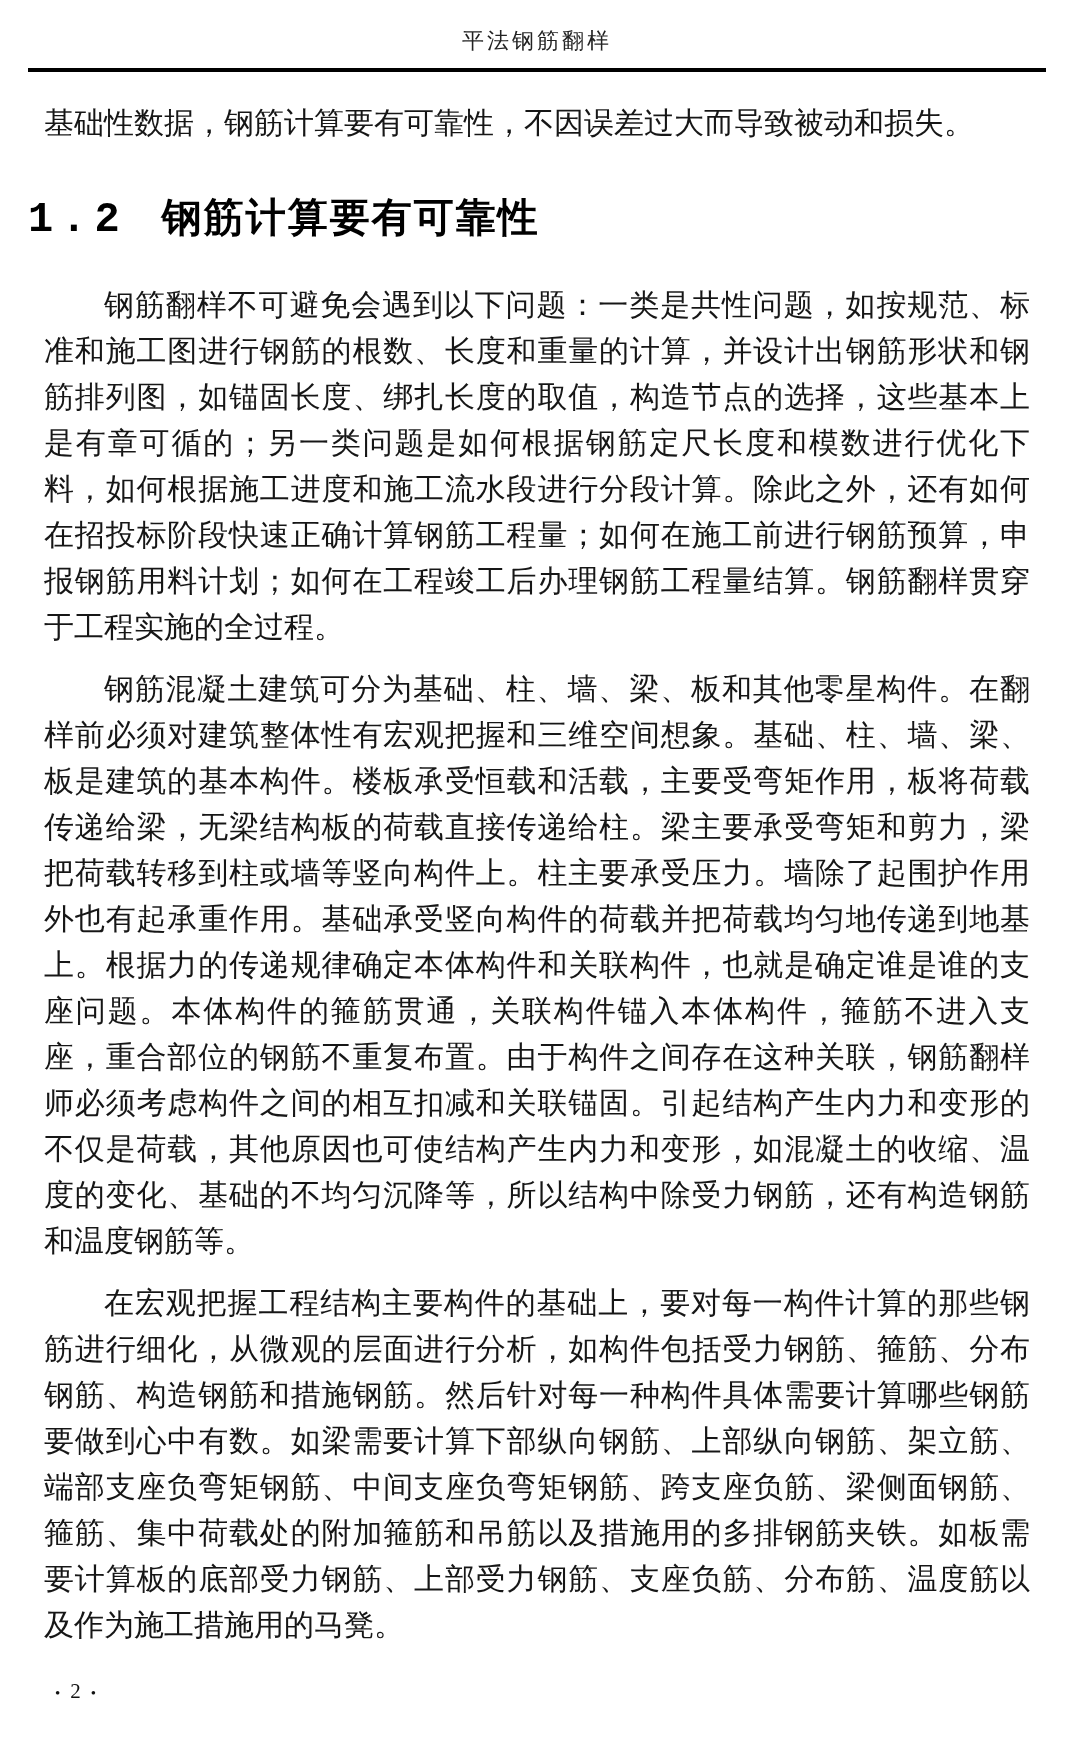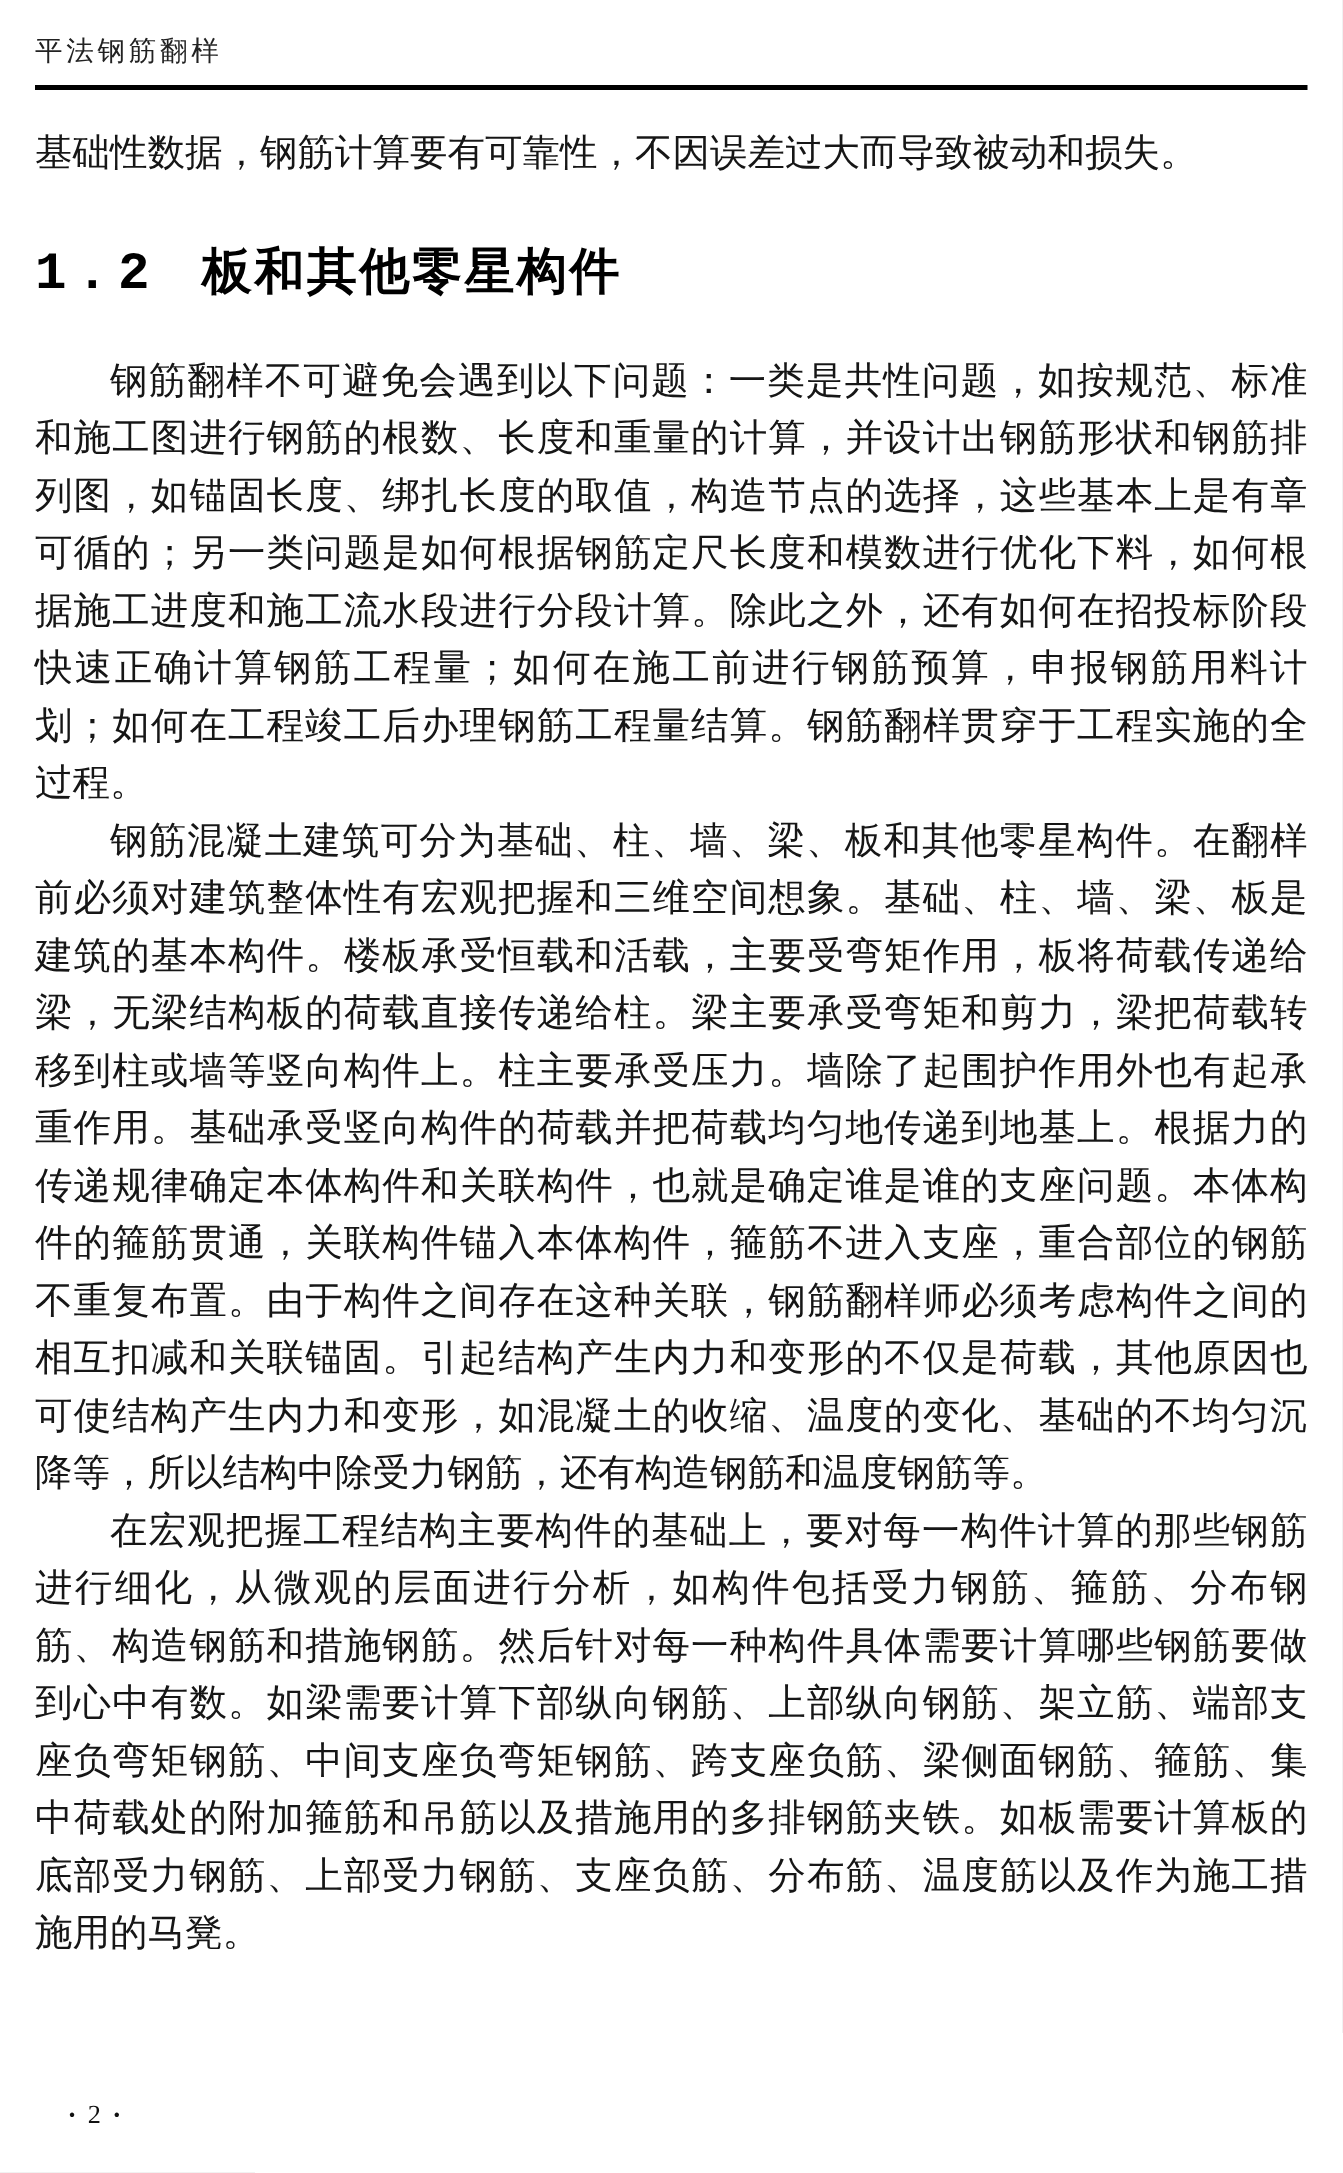--- a/index.html
+++ b/index.html
@@ -13,40 +13,41 @@
     height: 1738px;
     margin: 0 auto;
     background: #ffffff;
     box-sizing: border-box;
     padding: 22px 28px 0 28px;
     font-family: "Liberation Serif", "DejaVu Serif", serif;
     color: #161616;
     overflow: hidden;
   }
   .running-header {
+    text-align: center;
     font-family: Liberation Sans, sans-serif;
     font-size: 22px;
     letter-spacing: 3px;
     color: #222222;
     padding-top: 4px;
   }
   .header-rule {
     border: none;
     border-top: 4px solid #000000;
     margin: 12px 0 0 0;
   }
   .body-text {
     margin-top: 28px;
     font-size: 30px;
     line-height: 46px;
     text-align: justify;
     text-justify: inter-ideograph;
   }
   .body-text p.para {
-    margin: 0;
+    margin: 16px;
     text-indent: 2em;
   }
   .body-text p.para.no-indent {
     text-indent: 0;
   }
   .section-heading {
     margin: 48px 0 38px 0;
     font-weight: bold;
     color: #000000;
     white-space: nowrap;
@@ -86,21 +87,21 @@
 
   <hr class="header-rule">
 
   <div class="body-text">
 
     <div id="paras-top">
         <p class="para no-indent">基础性数据，钢筋计算要有可靠性，不因误差过大而导致被动和损失。</p>
       </div>
 
     <div class="section-heading">
-      <span class="section-number">1.2</span><span class="section-title">板和其他零星构件</span>
+      <span class="section-number">1.2</span><span class="section-title">钢筋计算要有可靠性</span>
     </div>
 
     <div id="paras-main">
         <p class="para">钢筋翻样不可避免会遇到以下问题：一类是共性问题，如按规范、标准和施工图进行钢筋的根数、长度和重量的计算，并设计出钢筋形状和钢筋排列图，如锚固长度、绑扎长度的取值，构造节点的选择，这些基本上是有章可循的；另一类问题是如何根据钢筋定尺长度和模数进行优化下料，如何根据施工进度和施工流水段进行分段计算。除此之外，还有如何在招投标阶段快速正确计算钢筋工程量；如何在施工前进行钢筋预算，申报钢筋用料计划；如何在工程竣工后办理钢筋工程量结算。钢筋翻样贯穿于工程实施的全过程。</p>
         <p class="para">钢筋混凝土建筑可分为基础、柱、墙、梁、板和其他零星构件。在翻样前必须对建筑整体性有宏观把握和三维空间想象。基础、柱、墙、梁、板是建筑的基本构件。楼板承受恒载和活载，主要受弯矩作用，板将荷载传递给梁，无梁结构板的荷载直接传递给柱。梁主要承受弯矩和剪力，梁把荷载转移到柱或墙等竖向构件上。柱主要承受压力。墙除了起围护作用外也有起承重作用。基础承受竖向构件的荷载并把荷载均匀地传递到地基上。根据力的传递规律确定本体构件和关联构件，也就是确定谁是谁的支座问题。本体构件的箍筋贯通，关联构件锚入本体构件，箍筋不进入支座，重合部位的钢筋不重复布置。由于构件之间存在这种关联，钢筋翻样师必须考虑构件之间的相互扣减和关联锚固。引起结构产生内力和变形的不仅是荷载，其他原因也可使结构产生内力和变形，如混凝土的收缩、温度的变化、基础的不均匀沉降等，所以结构中除受力钢筋，还有构造钢筋和温度钢筋等。</p>
         <p class="para">在宏观把握工程结构主要构件的基础上，要对每一构件计算的那些钢筋进行细化，从微观的层面进行分析，如构件包括受力钢筋、箍筋、分布钢筋、构造钢筋和措施钢筋。然后针对每一种构件具体需要计算哪些钢筋要做到心中有数。如梁需要计算下部纵向钢筋、上部纵向钢筋、架立筋、端部支座负弯矩钢筋、中间支座负弯矩钢筋、跨支座负筋、梁侧面钢筋、箍筋、集中荷载处的附加箍筋和吊筋以及措施用的多排钢筋夹铁。如板需要计算板的底部受力钢筋、上部受力钢筋、支座负筋、分布筋、温度筋以及作为施工措施用的马凳。</p>
       </div>
 
   </div>
 

